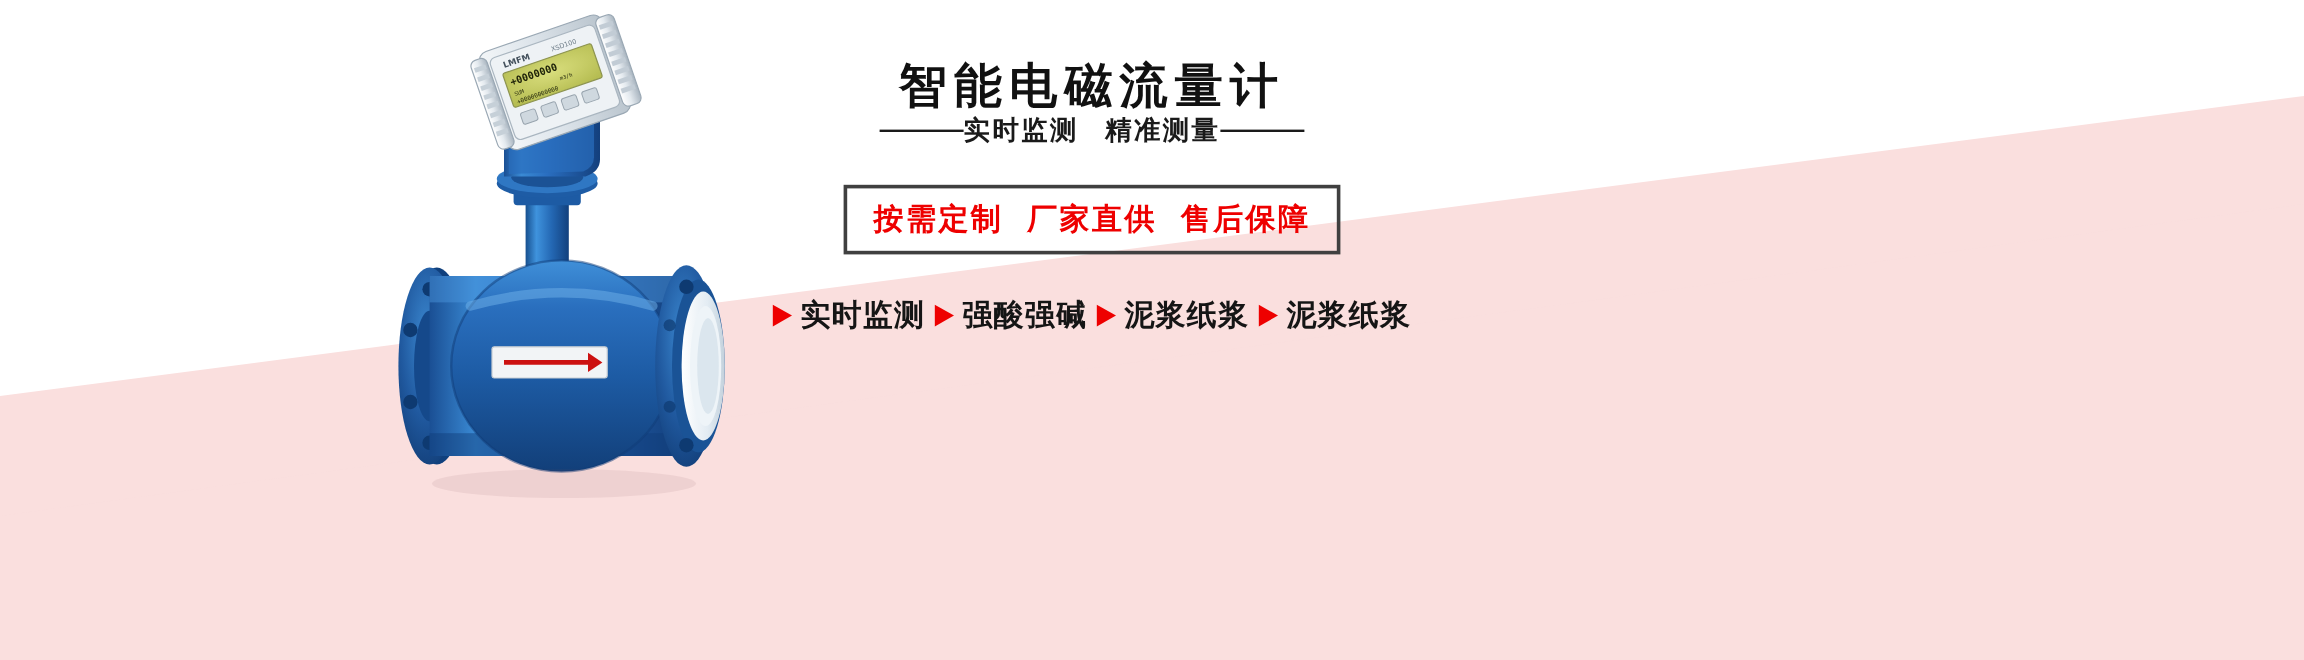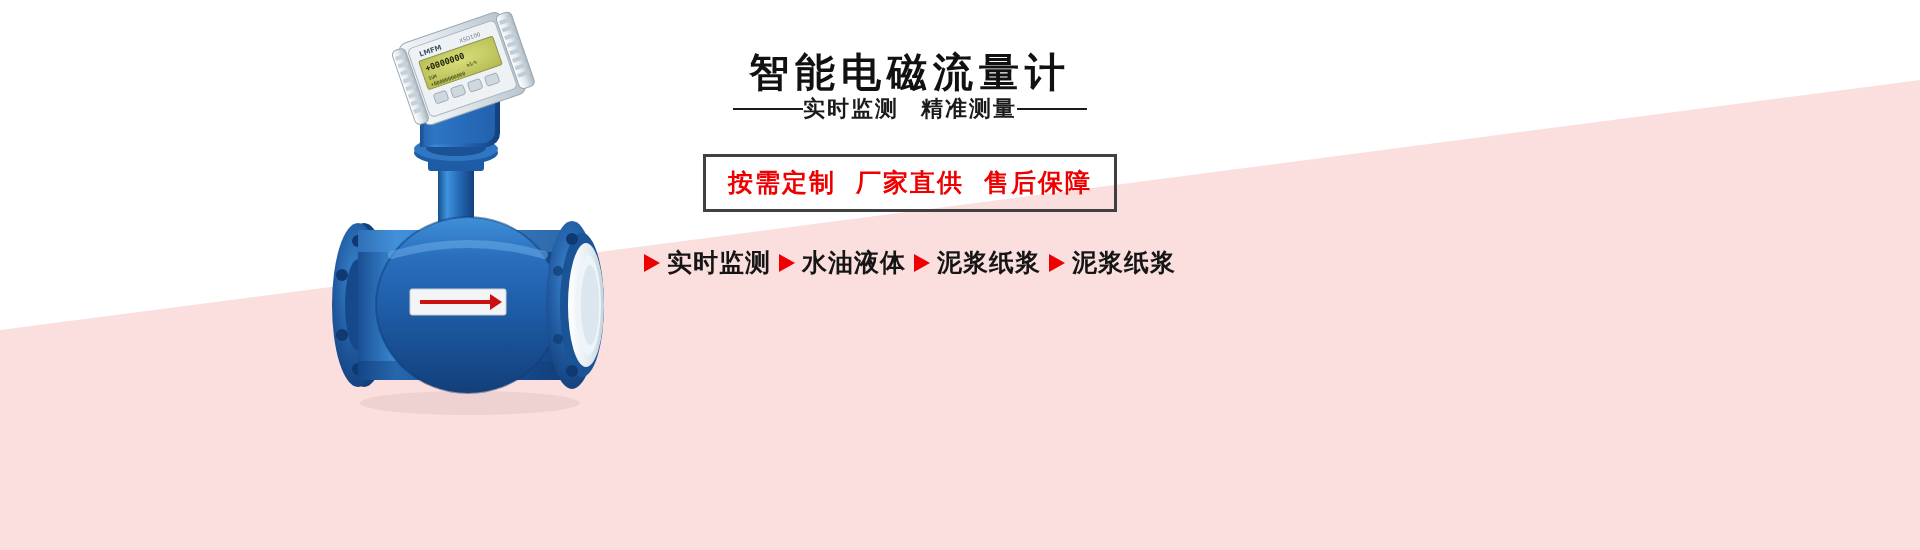--- a/index.html
+++ b/index.html
@@ -276,21 +276,21 @@
       <span>按需定制</span><span class="gapword">厂家直供</span><span class="gapword">售后保障</span>
     </div>
 
     <div class="features">
       <span class="feat">
         <span class="arrow"></span>
         <span class="feat-label">实时监测</span>
       </span>
       <span class="feat">
         <span class="arrow"></span>
-        <span class="feat-label">水油液体</span>
+        <span class="feat-label">强酸强碱</span>
       </span>
       <span class="feat">
         <span class="arrow"></span>
         <span class="feat-label">泥浆纸浆</span>
       </span>
       <span class="feat">
         <span class="arrow"></span>
         <span class="feat-label">泥浆纸浆</span>
       </span>
     </div>

